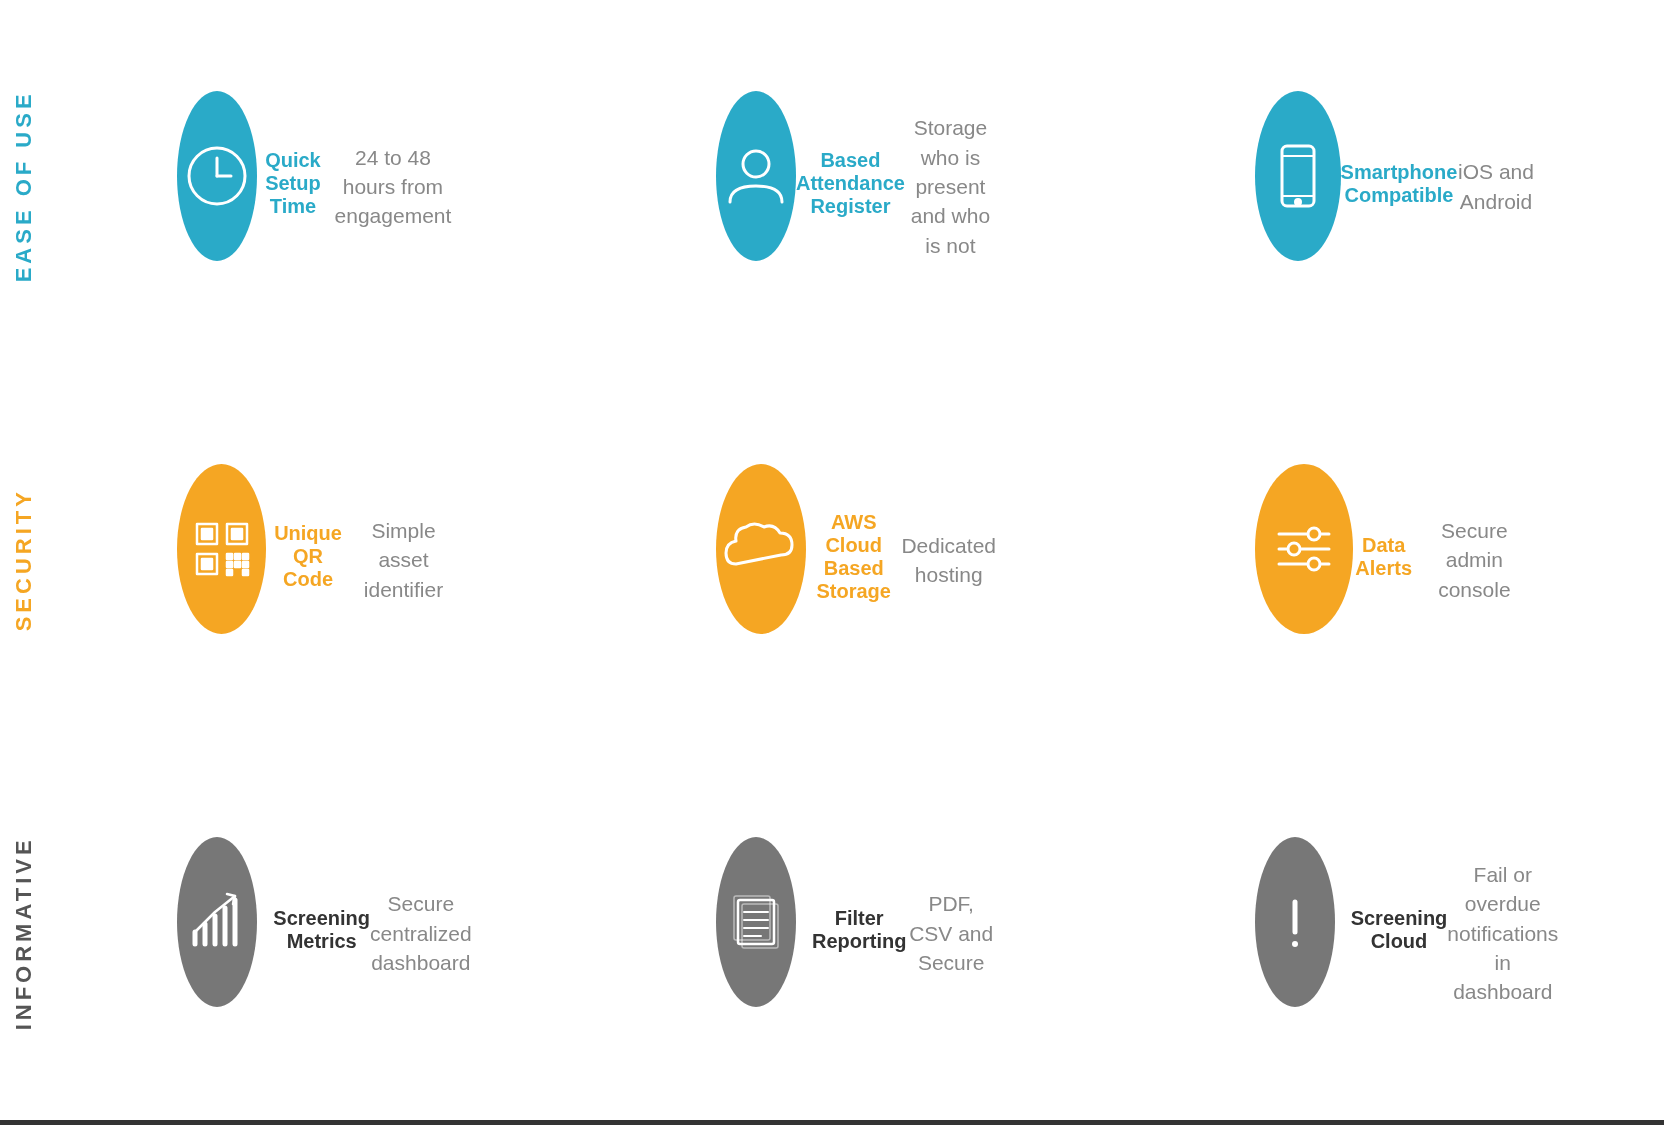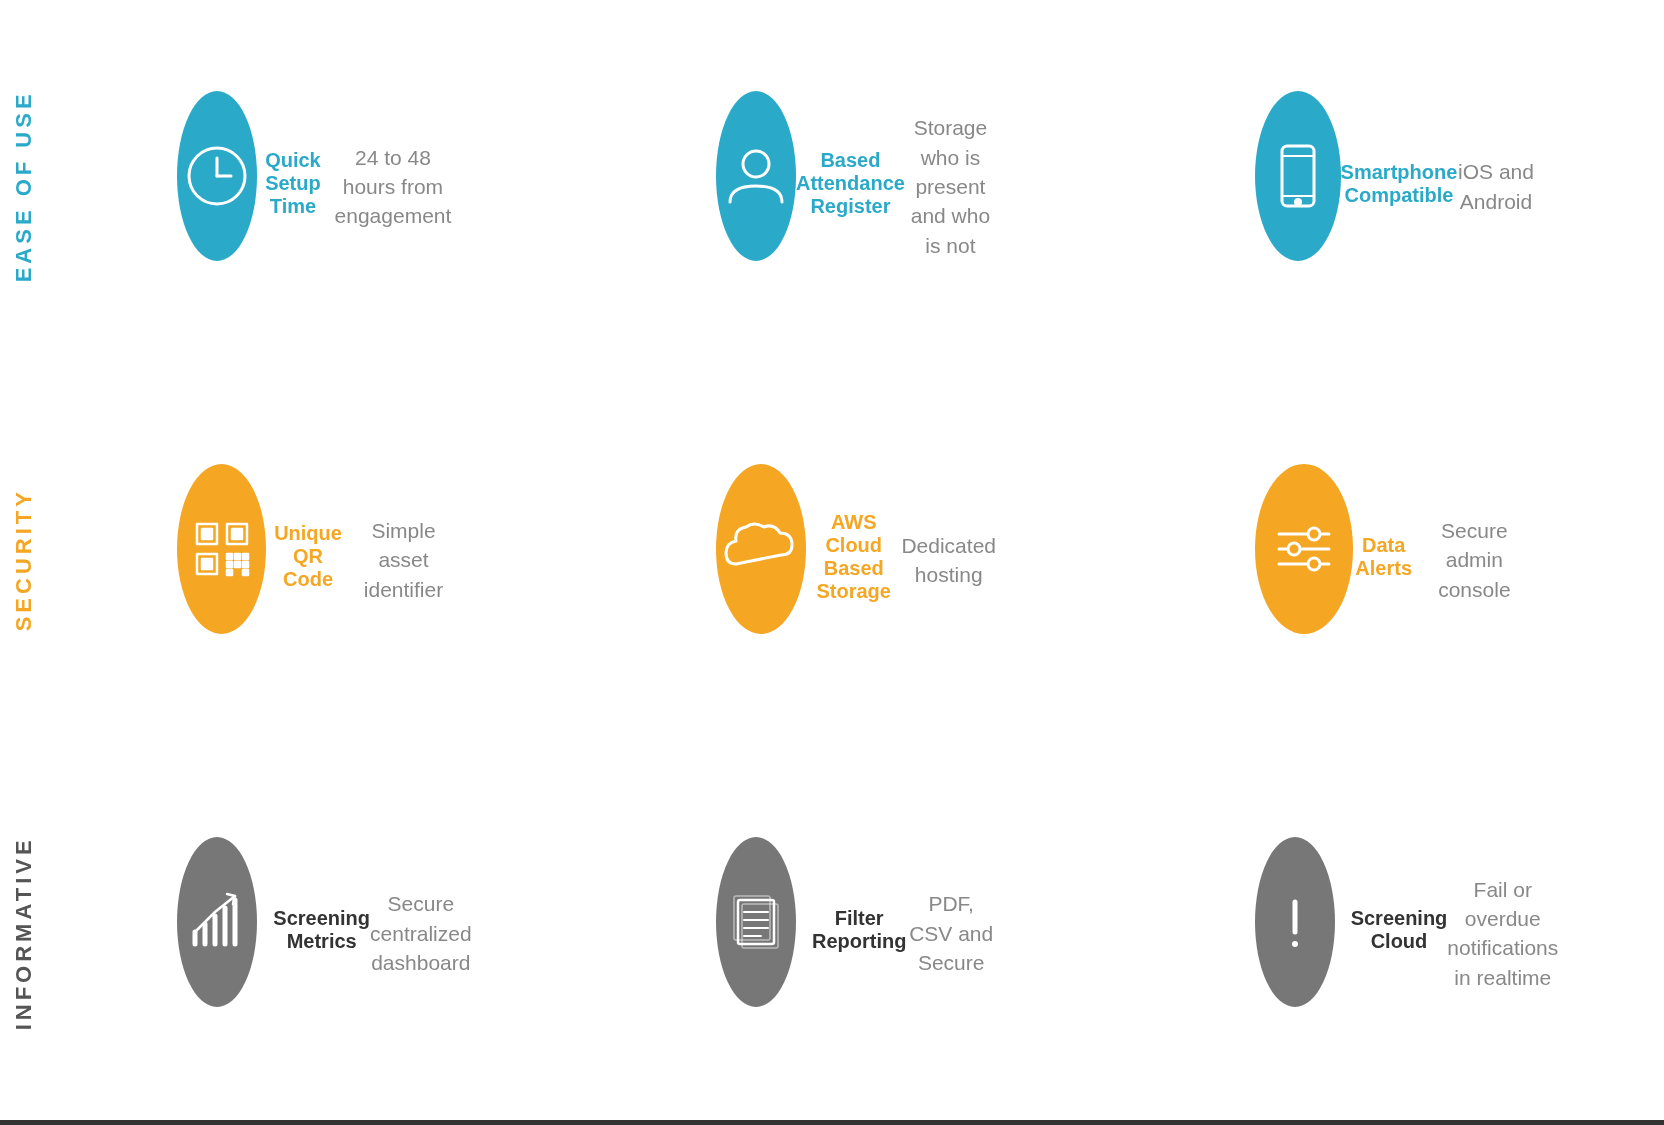--- a/index.html
+++ b/index.html
@@ -249,20 +249,20 @@
       </div>
 
       <div class="feature-item">
         <div class="circle-icon circle-gray">
           <svg width="80" height="80" viewBox="0 0 80 80">
             <line x1="40" y1="20" x2="40" y2="50" stroke="white" stroke-width="5" stroke-linecap="round"></line>
             <circle cx="40" cy="62" r="3" fill="white" stroke="none"></circle>
           </svg>
         </div>
         <div class="feature-title feature-title-dark">Screening Cloud</div>
-        <div class="feature-desc">Fail or overdue notifications in realtime</div>
+        <div class="feature-desc">Fail or overdue notifications in dashboard</div>
       </div>
 
     </div>
   </div>
 
   <div class="divider-line"></div>
 </div>
 
 </body></html>

